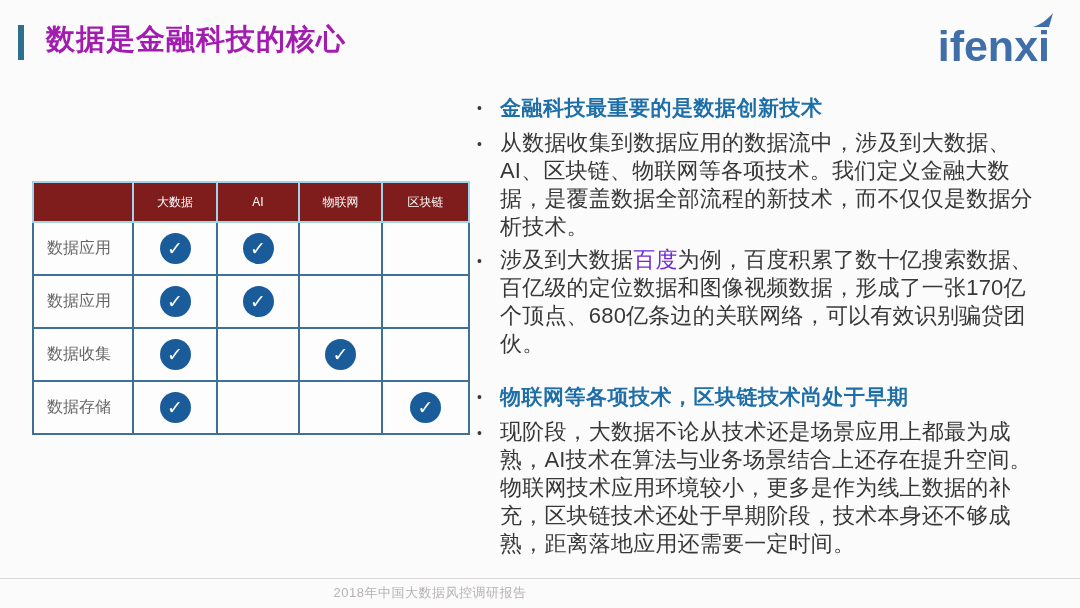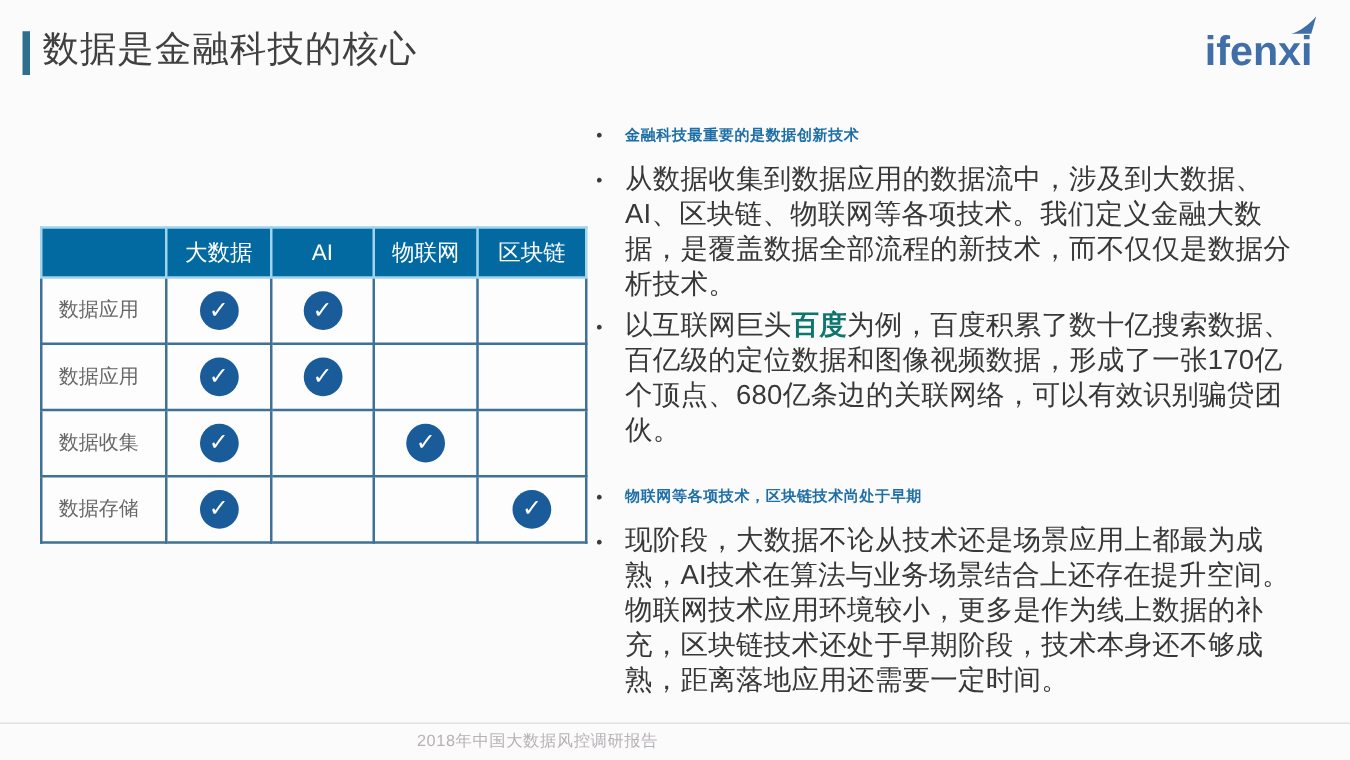--- a/index.html
+++ b/index.html
@@ -18,30 +18,30 @@
 
   
   .title-bar {
     position: absolute;
     left: 18px; top: 25px;
     width: 6px; height: 35px;
     background: #2e6f8e;
   }
   .page-title {
     position: absolute;
-    left: 34px; top: 20px;
+    left: 46px; top: 20px;
     font-size: 29px;
-    font-weight: 400;
-    color: #404040;
+    font-weight: 700;
+    color: #a21caf;
     letter-spacing: 1px;
   }
   .logo {
     position: absolute;
     right: 30px; top: 22px;
-    font-size: 33px;
+    font-size: 43px;
     font-weight: 700;
     color: #3f6ea8;
     letter-spacing: 0px;
   }
   .logo .fin {
     position: absolute;
     right: -4px; top: -9px;
     width: 22px; height: 15px;
   }
 
@@ -52,23 +52,23 @@
     border-collapse: collapse;
     table-layout: fixed;
   }
   .matrix-table col.c-label { width: 100px; }
   .matrix-table col.c-1 { width: 84px; }
   .matrix-table col.c-2 { width: 82px; }
   .matrix-table col.c-3 { width: 83px; }
   .matrix-table col.c-4 { width: 87px; }
   .matrix-table th {
     height: 40px;
-    background: #0369a1;
+    background: #7f1d1d;
     color: #ffffff;
-    font-size: 18px;
+    font-size: 12px;
     font-weight: 400;
     border: 2px solid #9fd4ec;
     text-align: center;
   }
   .matrix-table td {
     height: 53px;
     background: #fdfdfd;
     border: 2px solid #3f7096;
     text-align: center;
     vertical-align: middle;
@@ -106,21 +106,21 @@
   }
   .heading-row .marker {
     flex: none;
     width: 23px;
     color: #3a3a3a;
     font-size: 14px;
     line-height: 24px;
   }
   .heading-text {
     color: #1e6fa7;
-    font-size: 12px;
+    font-size: 21px;
     font-weight: 700;
     line-height: 24px;
     letter-spacing: 0.5px;
   }
   .bullet-row {
     display: flex;
     margin-bottom: 5px;
   }
   .bullet-row .marker {
     flex: none;
@@ -129,22 +129,22 @@
     font-size: 14px;
     line-height: 31px;
   }
   .bullet-text {
     color: #383838;
     font-size: 22px;
     line-height: 28px;
     letter-spacing: 0.2px;
   }
   .bullet-text .hl {
-    color: #0f766e;
-    font-weight: 700;
+    color: #6d28d9;
+    font-weight: 400;
   }
 
   
   .footer-line {
     position: absolute;
     left: 0; top: 578px;
     width: 1080px; height: 1px;
     background: #dcd9dc;
   }
   .footer-text {
@@ -242,21 +242,21 @@
       <div class="heading-row">
         <span class="marker">•</span>
         <span class="heading-text">金融科技最重要的是数据创新技术</span>
       </div>
       <div class="bullet-row">
         <span class="marker">•</span>
         <span class="bullet-text">从数据收集到数据应用的数据流中，涉及到大数据、AI、区块链、物联网等各项技术。我们定义金融大数据，是覆盖数据全部流程的新技术，而不仅仅是数据分析技术。</span>
       </div>
       <div class="bullet-row">
         <span class="marker">•</span>
-        <span class="bullet-text"><span>以互联网巨头</span><span class="hl">百度</span><span>为例，百度积累了数十亿搜索数据、百亿级的定位数据和图像视频数据，形成了一张170亿个顶点、680亿条边的关联网络，可以有效识别骗贷团伙。</span></span>
+        <span class="bullet-text"><span>涉及到大数据</span><span class="hl">百度</span><span>为例，百度积累了数十亿搜索数据、百亿级的定位数据和图像视频数据，形成了一张170亿个顶点、680亿条边的关联网络，可以有效识别骗贷团伙。</span></span>
       </div>
     </div>
 
     <div class="section">
       <div class="heading-row">
         <span class="marker">•</span>
         <span class="heading-text">物联网等各项技术，区块链技术尚处于早期</span>
       </div>
       <div class="bullet-row">
         <span class="marker">•</span>

